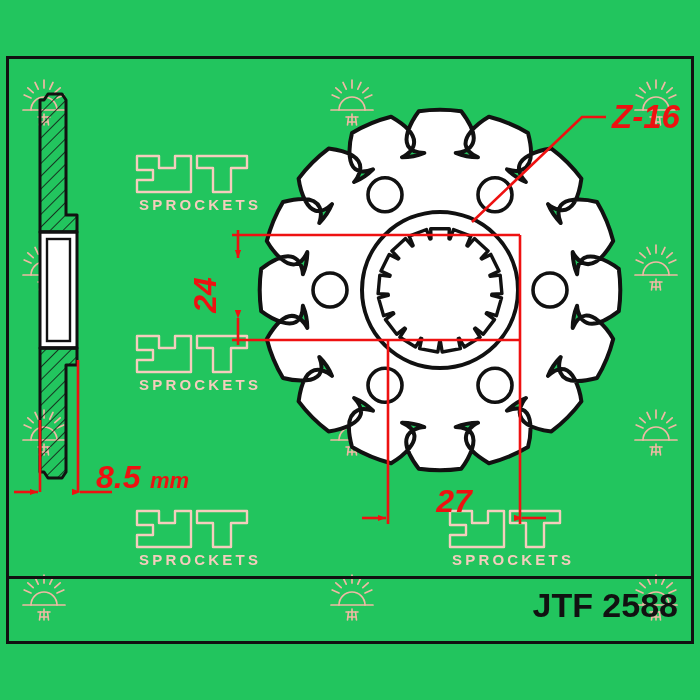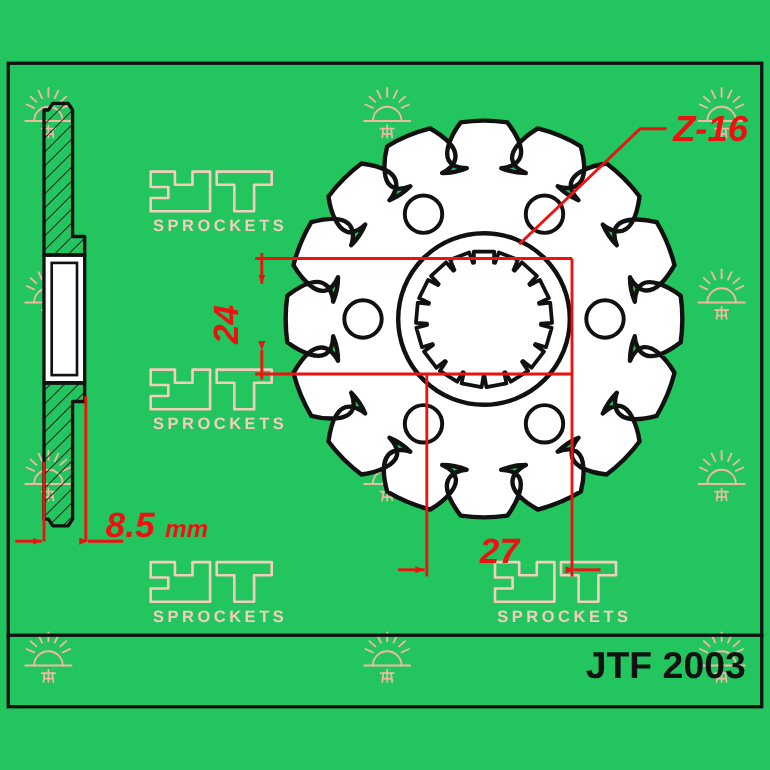--- a/index.html
+++ b/index.html
@@ -179,15 +179,15 @@
       <text id="t-z16" x="612" y="128" font-size="33" font-style="italic">Z-16</text>
       <text id="t-85" x="96" y="488" font-size="32" font-style="italic">8.5</text>
       <text id="t-mm" x="150" y="488" font-size="22" font-style="italic">mm</text>
       <text id="t-24" x="216" y="295" font-size="32" font-style="italic" transform="rotate(-90 216 295)" text-anchor="middle">24</text>
       <text id="t-27" x="454" y="512" font-size="32" font-style="italic" text-anchor="middle">27</text>
     </g>
   </svg>
 
   <div id="frame"></div>
   <div id="titlebar"></div>
-  <div class="title-text" id="part-label">JTF 2003</div>
+  <div class="title-text" id="part-label">JTF 2588</div>
 
 </div>
 
 </body></html>

